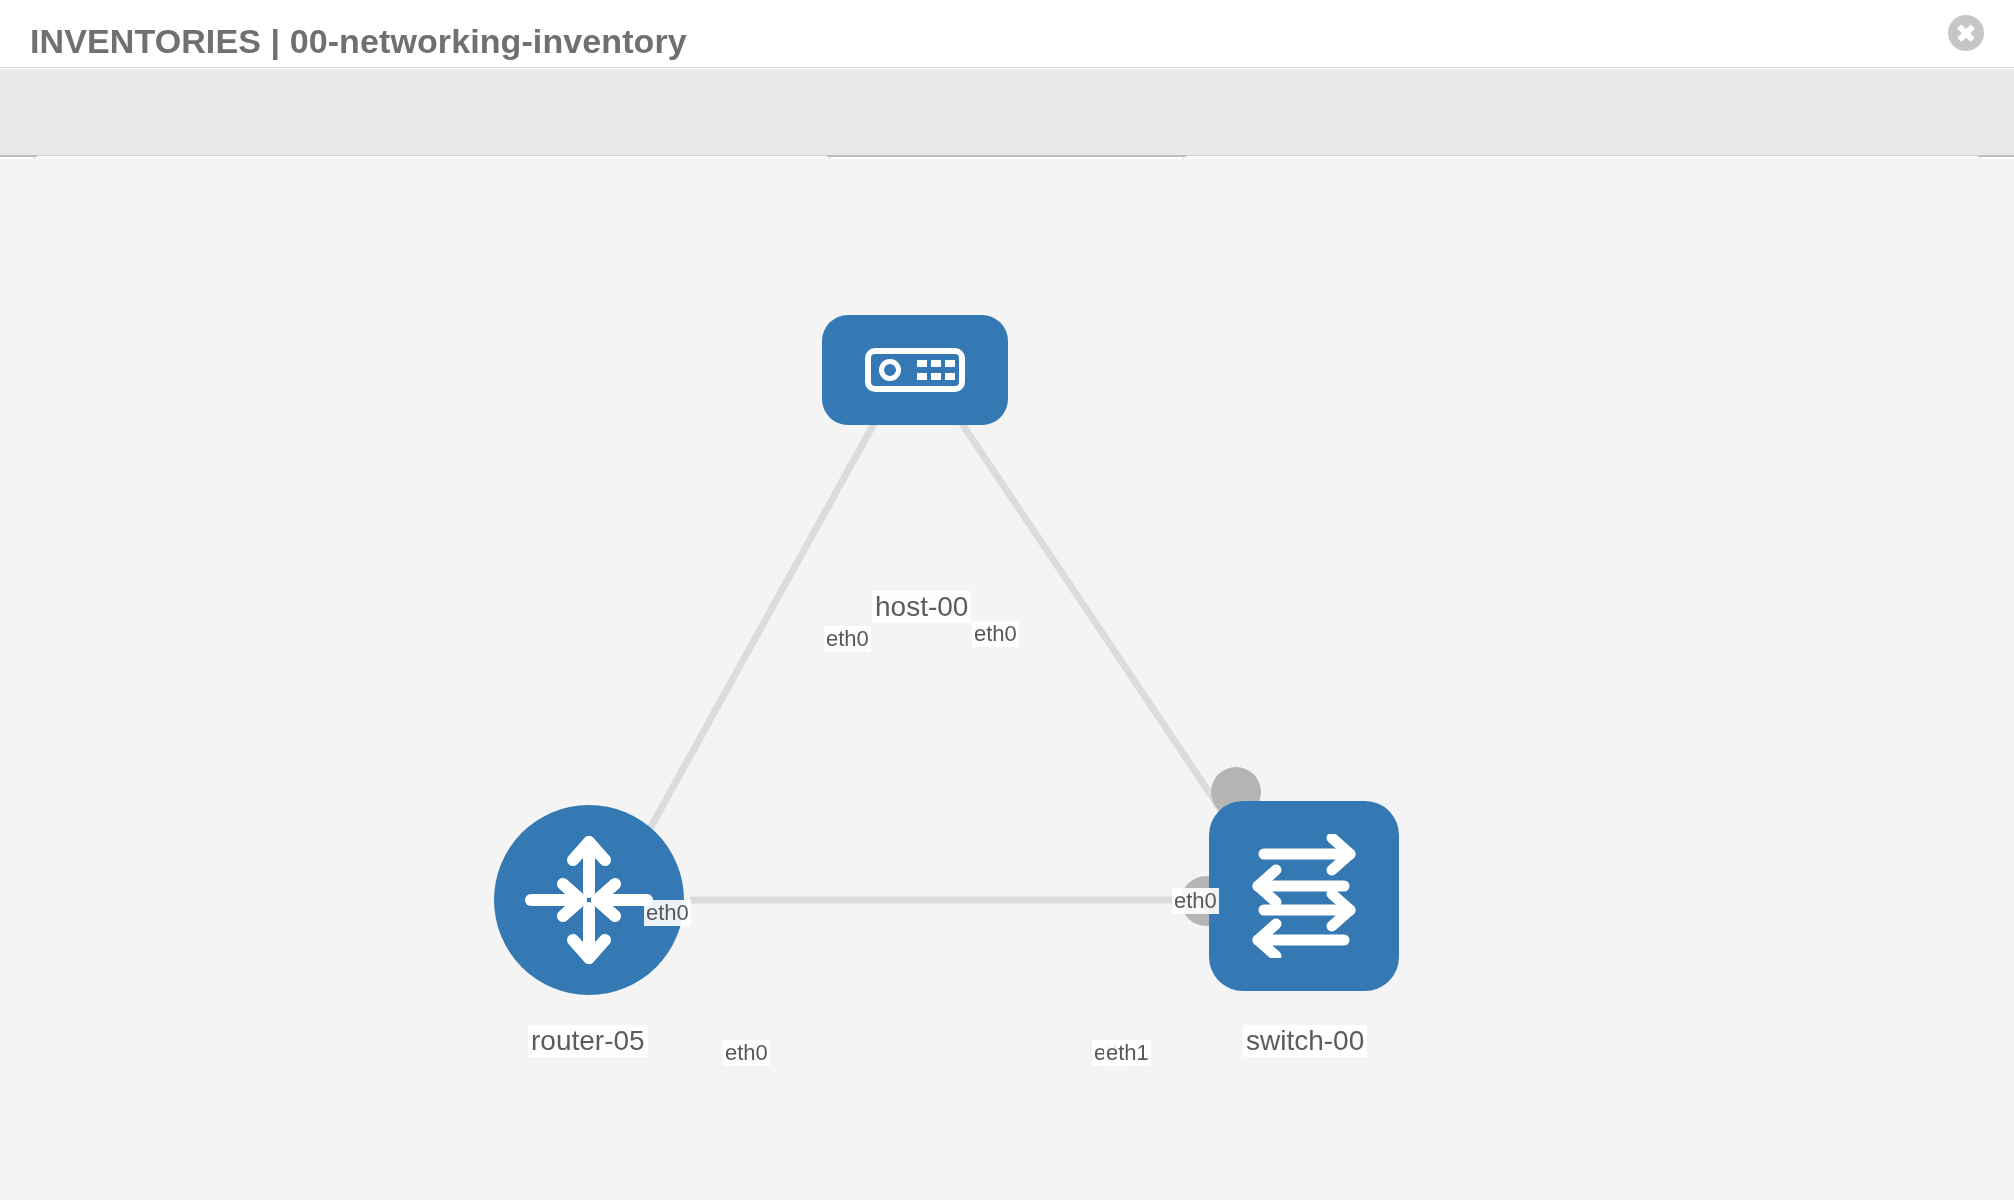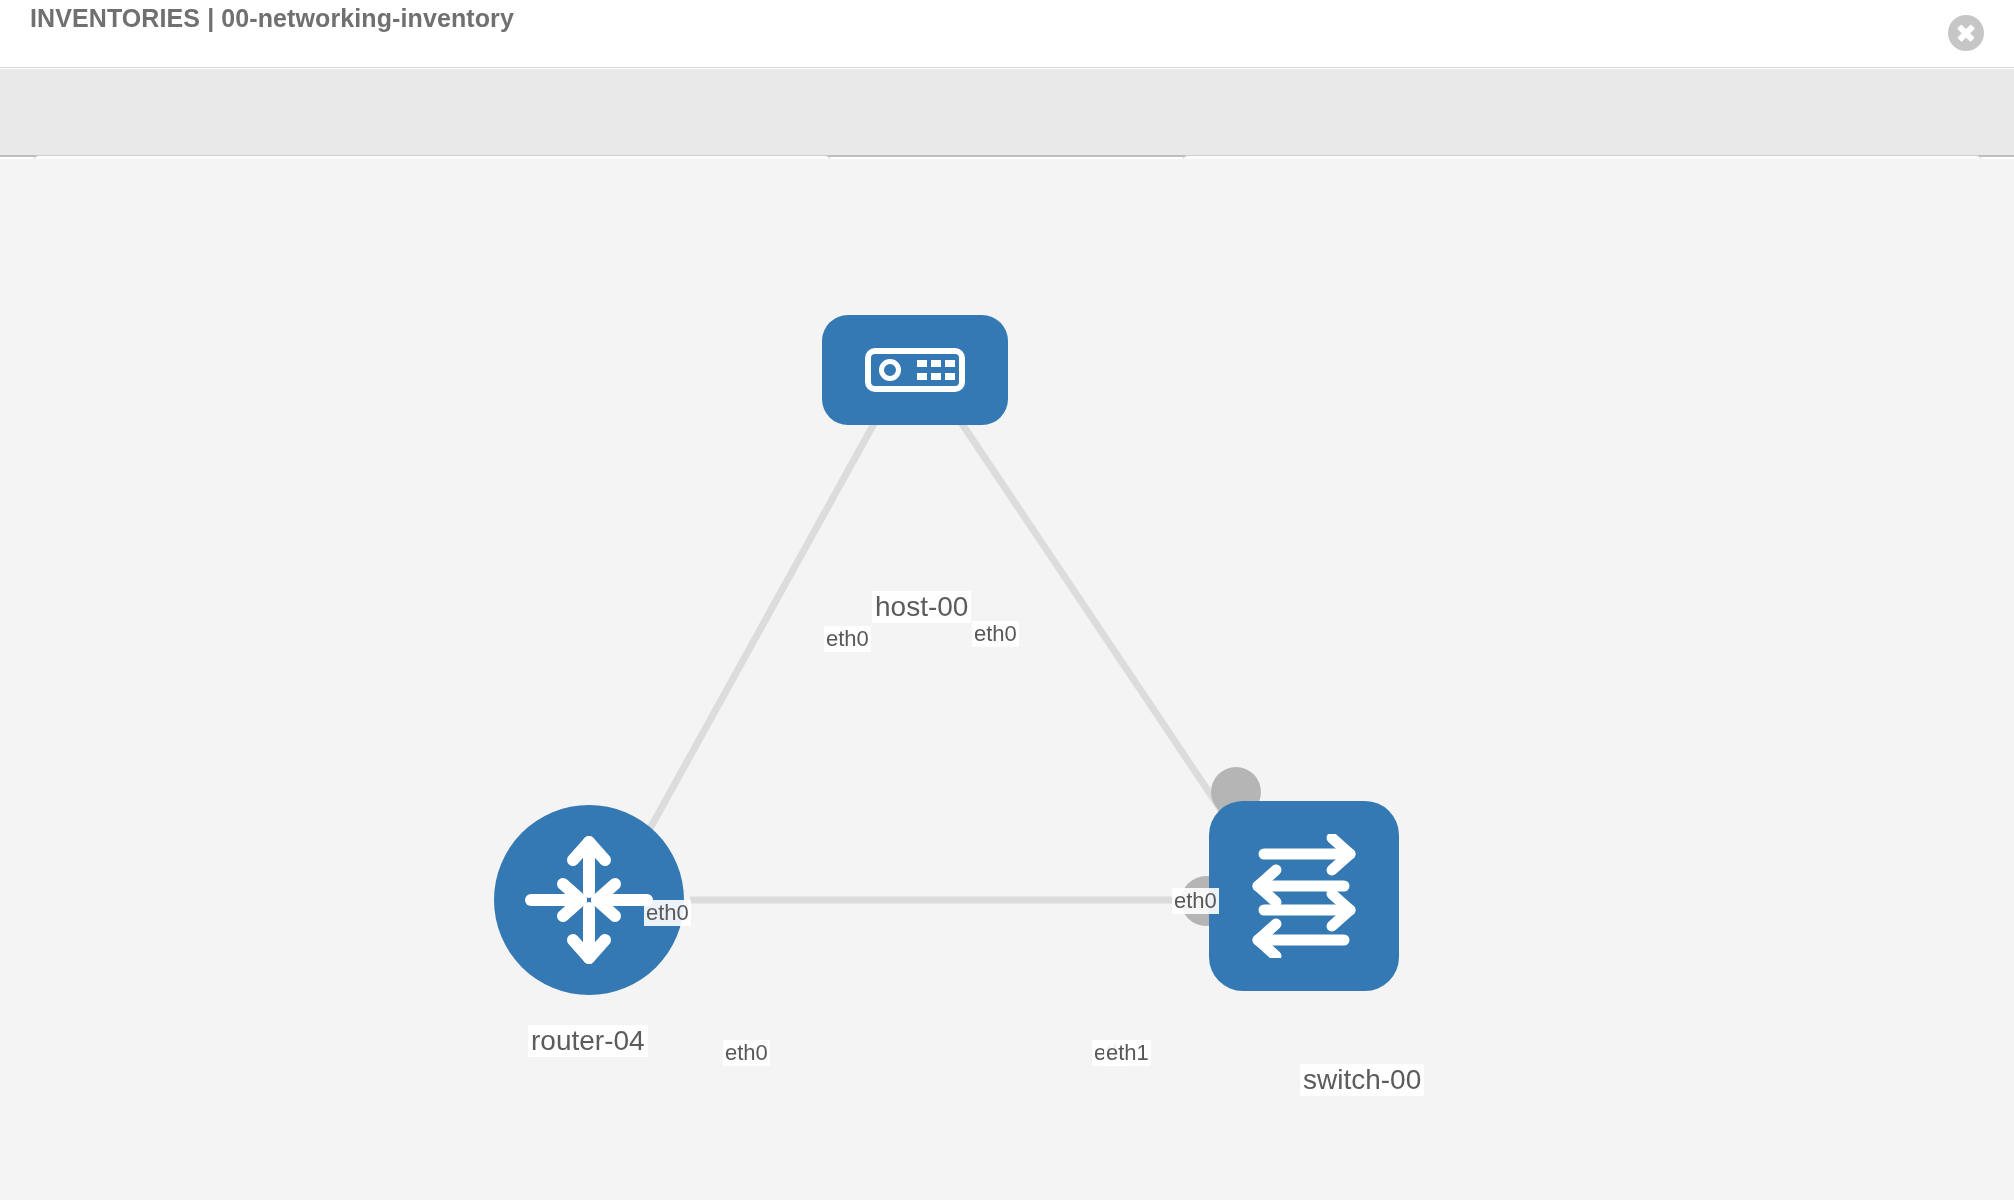--- a/index.html
+++ b/index.html
@@ -23,22 +23,22 @@
     position: absolute;
     top: 0; left: 0;
     width: 2014px;
     height: 68px;
     background: #ffffff;
     border-bottom: 1px solid #d7d7d7;
   }
   .header-title {
     position: absolute;
     left: 30px;
-    top: 4px;
-    font-size: 25px;
+    top: 22px;
+    font-size: 34px;
     font-weight: bold;
     color: #707070;
     letter-spacing: 0.1px;
     white-space: nowrap;
   }
   .close-btn {
     position: absolute;
     right: 30px;
     top: 15px;
     width: 36px; height: 36px;
@@ -154,21 +154,21 @@
   .node-label {
     position: absolute;
     font-size: 28px;
     color: #5c5c5c;
     background: rgba(255,255,255,0.88);
     padding: 0 3px;
     white-space: nowrap;
   }
   #label-host   { left: 872px; top: 432px; }
   #label-router { left: 528px; top: 866px; }
-  #label-switch { left: 1300px; top: 866px; margin-top: 39px; }
+  #label-switch { left: 1243px; top: 866px; }
 
   .edge-label {
     position: absolute;
     font-size: 22px;
     color: #585858;
     background: rgba(255,255,255,0.9);
     padding: 0 2px;
     white-space: nowrap;
     margin-top: 12px;
   }
@@ -323,21 +323,21 @@
           <polyline points="38,36 20,52 38,68"></polyline>
           <line x1="26" y1="76" x2="112" y2="76"></line>
           <polyline points="94,60 112,76 94,92"></polyline>
           <line x1="106" y1="106" x2="20" y2="106"></line>
           <polyline points="38,90 20,106 38,122"></polyline>
         </g>
       </svg>
     </div>
 
     <div class="node-label" id="label-host">host-00</div>
-    <div class="node-label" id="label-router">router-04</div>
+    <div class="node-label" id="label-router">router-05</div>
     <div class="node-label" id="label-switch">switch-00</div>
 
     <div class="edge-label" style="left:824px; top:455px;">eth0</div>
     <div class="edge-label" style="left:972px; top:450px;">eth0</div>
     <div class="edge-label" style="left:644px; top:729px;">eth0</div>
     <div class="edge-label" style="left:1172px; top:717px;">eth0</div>
     <div class="edge-label" style="left:723px; top:869px;">eth0</div>
     <div class="edge-label" style="left:1092px; top:869px;">eth</div>
     <div class="edge-label" style="left:1104px; top:869px;">eth1</div>
 

